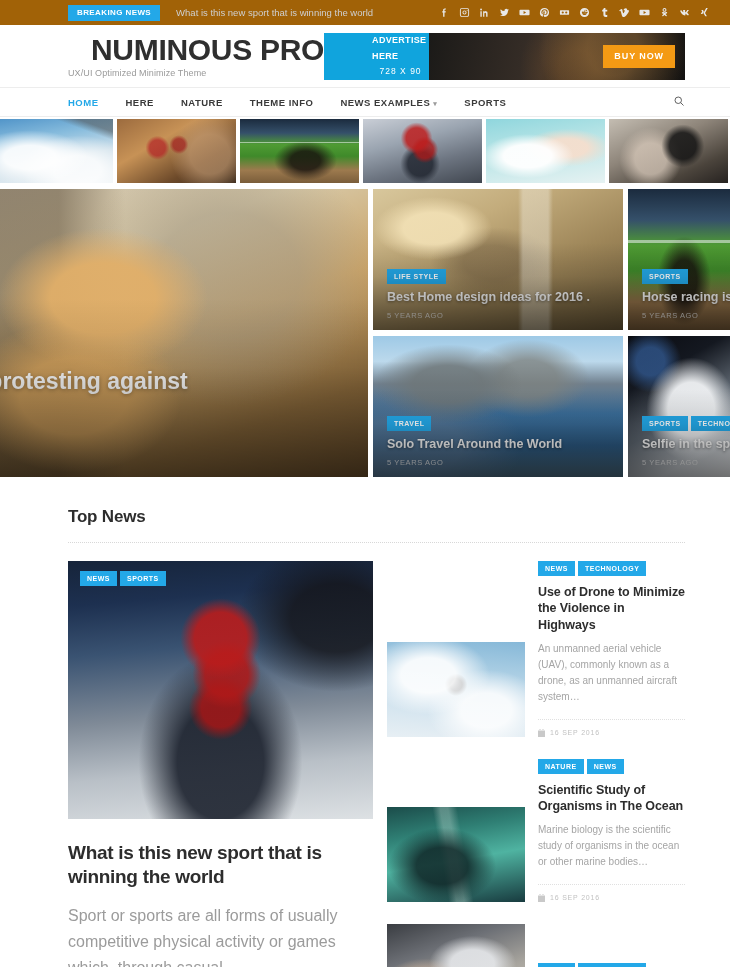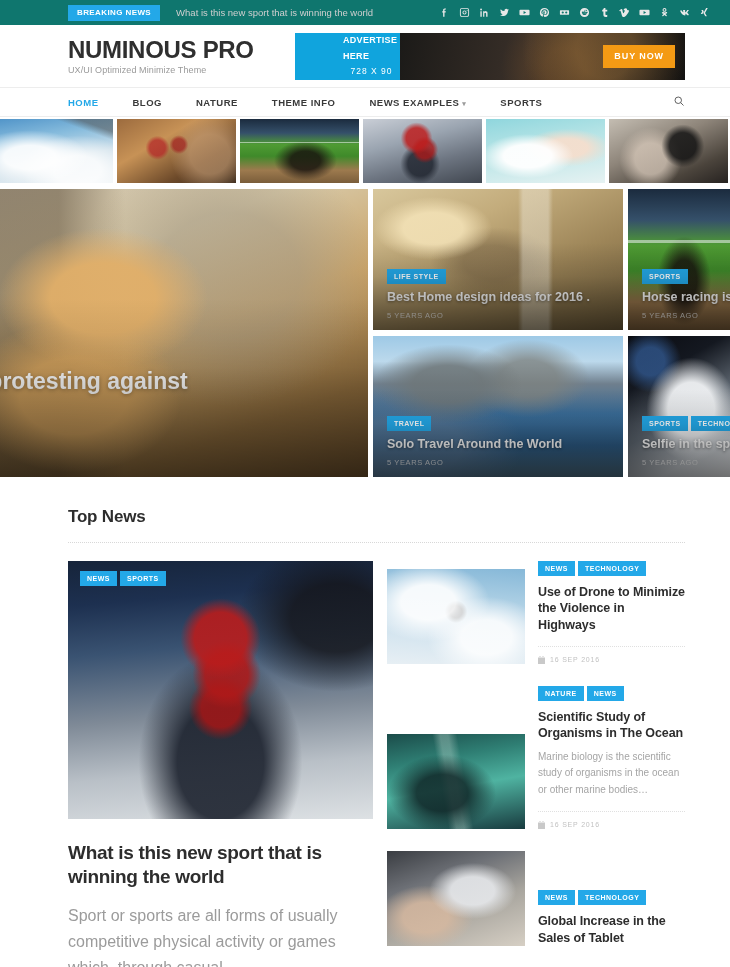--- a/index.html
+++ b/index.html
@@ -8,21 +8,21 @@
     height: 967px;
     overflow: hidden;
     background: #ffffff;
     font-family: "Liberation Sans", sans-serif;
     color: #333;
   }
 
   
   .topbar {
     height: 25px;
-    background: #0f766e;
+    background: #a16207;
     display: flex;
     align-items: center;
     padding: 0 8px 0 68px;
     position: relative;
   }
   .breaking-badge {
     background: #23a8e8;
     color: #fff;
     font-size: 8px;
     font-weight: bold;
@@ -55,25 +55,26 @@
   
   .header {
     height: 62px;
     background: #fff;
     display: flex;
     align-items: center;
     padding: 0 45px 0 68px;
   }
   .logo-block { flex: 0 0 auto; }
   .logo-title {
-    font-size: 24px;
+    font-size: 30px;
     font-weight: bold;
     letter-spacing: -0.3px;
     color: #2f2f2f;
     line-height: 1.05;
+    margin-left: 23px;
   }
   .logo-tag {
     font-size: 9px;
     color: #9a9a9a;
     margin-top: 3px;
     letter-spacing: .1px;
   }
   .ad-banner {
     margin-left: auto;
     width: 390px;
@@ -128,21 +129,21 @@
 
   
   .nav {
     height: 30px;
     border-top: 1px solid #ededed;
     border-bottom: 1px solid #ededed;
     display: flex;
     align-items: center;
     padding: 0 45px 0 68px;
   }
-  .nav-items { display: flex; align-items: center; gap: 34px; }
+  .nav-items { display: flex; align-items: center; gap: 27px; }
   .nav-item {
     font-size: 9.5px;
     font-weight: bold;
     letter-spacing: .5px;
     color: #3a3a3a;
     white-space: nowrap;
     cursor: pointer;
   }
   .nav-item.active { color: #23a8e8; }
   .caret { font-size: 7px; color: #9b9b9b; margin-left: 3px; }
@@ -485,21 +486,21 @@
     </div>
     <div class="ad-right">
       <div class="ad-btn">BUY NOW</div>
     </div>
   </div>
 </div>
 
 <div class="nav">
   <div class="nav-items">
     <div class="nav-item active"><span>HOME</span></div>
-    <div class="nav-item"><span>BLOG</span></div>
+    <div class="nav-item"><span>HERE</span></div>
     <div class="nav-item"><span>NATURE</span></div>
     <div class="nav-item"><span>THEME INFO</span></div>
     <div class="nav-item"><span>NEWS EXAMPLES</span><span class="caret">▾</span></div>
     <div class="nav-item"><span>SPORTS</span></div>
   </div>
   <div class="nav-search">
     <svg viewBox="0 0 24 24">
         <circle cx="10.5" cy="10.5" r="6.5"></circle>
         <line x1="15.5" y1="15.5" x2="21" y2="21"></line>
       </svg>
@@ -611,20 +612,21 @@
       <div class="side-item">
         <div class="side-thumb">
             <span class="ph ph-drone"></span>
           </div>
         <div class="side-body">
           <div class="cat-row">
             <span class="cat">NEWS</span>
             <span class="cat">TECHNOLOGY</span>
           </div>
           <div class="side-title">Use of Drone to Minimize the Violence in Highways</div>
+          <div class="side-excerpt">An unmanned aerial vehicle (UAV), commonly known as a drone, as an unmanned aircraft system…</div>
           <div class="side-rule"></div>
           <div class="side-date">
             <svg class="cal-icon" viewBox="0 0 14 16">
                 <path d="M3 0h2v2H3zM9 0h2v2H9zM0 3h14v13H0zm2 4h10v7H2z"></path>
               </svg>
             <span>16 SEP 2016</span>
           </div>
         </div>
       </div>
 

